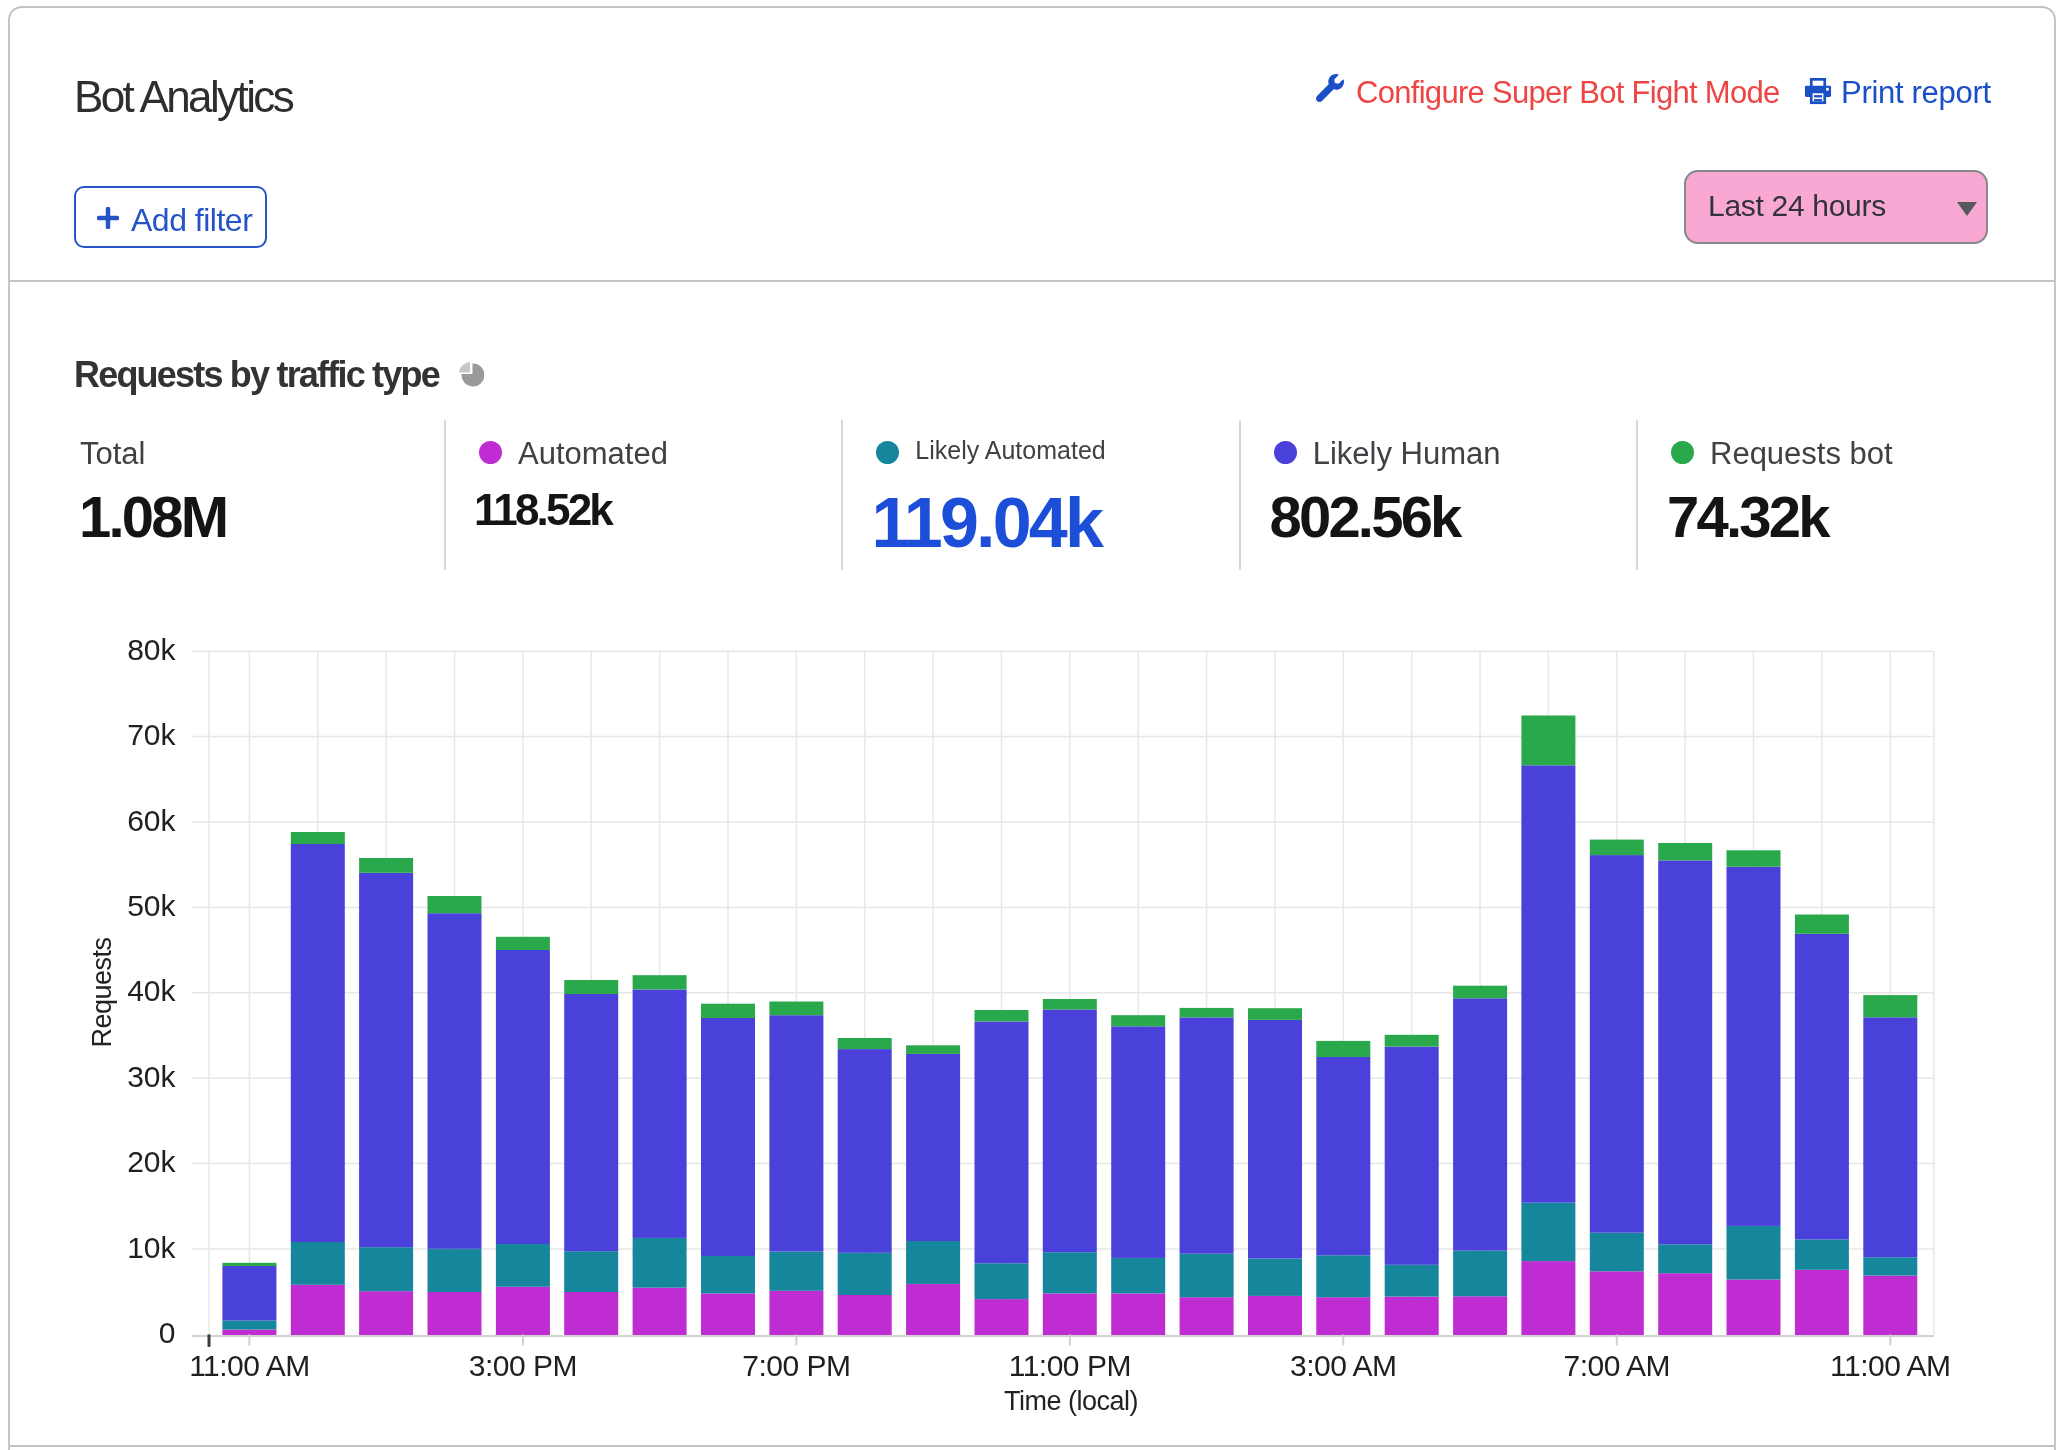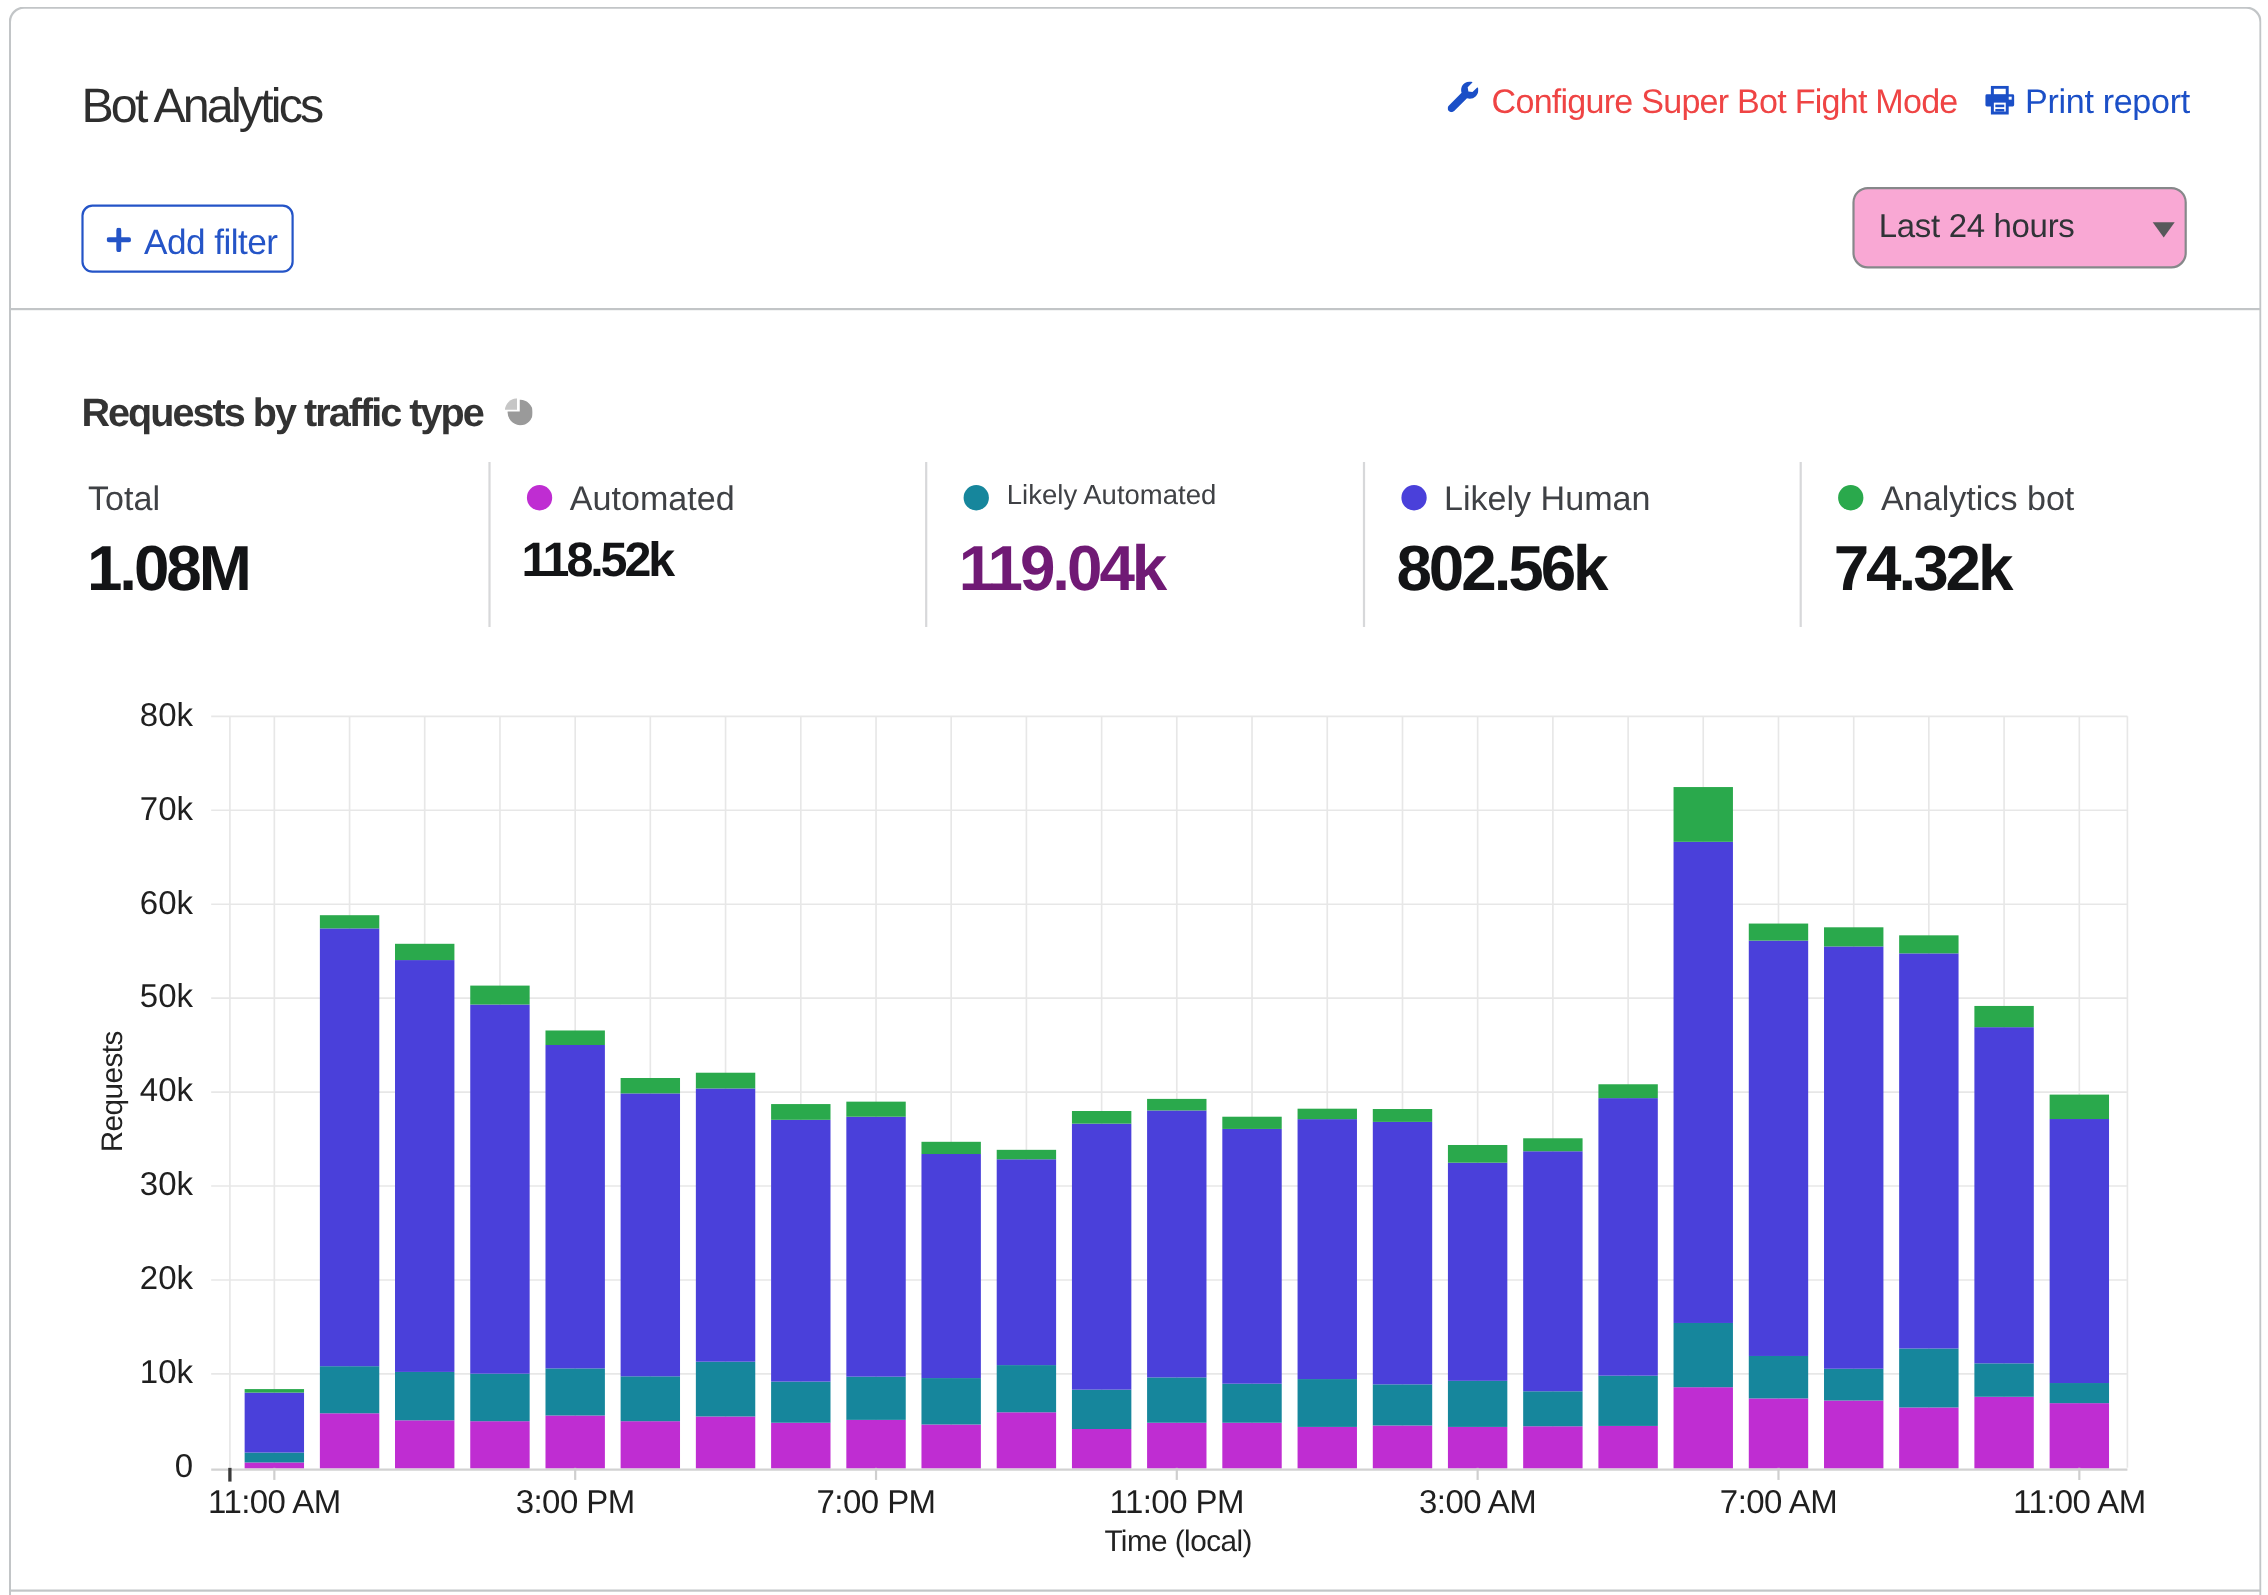--- a/index.html
+++ b/index.html
@@ -47,28 +47,28 @@
 
 <div style="position:absolute;left:80px;top:437.5px;font-size:31px;color:#3f4145;line-height:1">Total</div>
 <div style="position:absolute;left:79px;top:487.5px;font-size:58px;font-weight:700;letter-spacing:-2.8px;color:#131416;line-height:1">1.08M</div>
 <div style="position:absolute;left:444.0px;top:420px;width:2px;height:150px;background:#d7d8da"></div>
 <div style="position:absolute;left:479.0px;top:441.3px;width:23px;height:23px;border-radius:50%;background:#bf2dd2"></div>
 <div style="position:absolute;left:518.0px;top:437.5px;font-size:31px;color:#3f4145;line-height:1">Automated</div>
 <div style="position:absolute;left:474px;top:487.5px;font-size:44px;font-weight:700;letter-spacing:-2.8px;color:#131416;line-height:1">118.52k</div>
 <div style="position:absolute;left:841.3px;top:420px;width:2px;height:150px;background:#d7d8da"></div>
 <div style="position:absolute;left:876.3px;top:441.3px;width:23px;height:23px;border-radius:50%;background:#16869c"></div>
 <div style="position:absolute;left:915.3px;top:437.5px;font-size:25px;color:#3f4145;line-height:1">Likely Automated</div>
-<div style="position:absolute;left:871.5px;top:487.5px;font-size:58px;font-weight:700;letter-spacing:-2.8px;color:#701a75;line-height:1">119.04k</div>
+<div style="position:absolute;left:871.5px;top:487.5px;font-size:70px;font-weight:700;letter-spacing:-2.8px;color:#1d4ed8;line-height:1">119.04k</div>
 <div style="position:absolute;left:1238.7px;top:420px;width:2px;height:150px;background:#d7d8da"></div>
 <div style="position:absolute;left:1273.7px;top:441.3px;width:23px;height:23px;border-radius:50%;background:#4a40da"></div>
 <div style="position:absolute;left:1312.7px;top:437.5px;font-size:31px;color:#3f4145;line-height:1">Likely Human</div>
 <div style="position:absolute;left:1269.5px;top:487.5px;font-size:58px;font-weight:700;letter-spacing:-2.8px;color:#131416;line-height:1">802.56k</div>
 <div style="position:absolute;left:1636.0px;top:420px;width:2px;height:150px;background:#d7d8da"></div>
 <div style="position:absolute;left:1671.0px;top:441.3px;width:23px;height:23px;border-radius:50%;background:#2aa94c"></div>
-<div style="position:absolute;left:1710.0px;top:437.5px;font-size:31px;color:#3f4145;line-height:1">Analytics bot</div>
+<div style="position:absolute;left:1710.0px;top:437.5px;font-size:31px;color:#3f4145;line-height:1">Requests bot</div>
 <div style="position:absolute;left:1667px;top:487.5px;font-size:58px;font-weight:700;letter-spacing:-2.8px;color:#131416;line-height:1">74.32k</div>
 
 <svg style="position:absolute;left:0;top:560px" width="2062" height="890" viewBox="0 560 2062 890">
 <line x1="192" y1="1249.0" x2="1934.0" y2="1249.0" stroke="#e7e7e7" stroke-width="1.5"></line>
 <line x1="192" y1="1163.6" x2="1934.0" y2="1163.6" stroke="#e7e7e7" stroke-width="1.5"></line>
 <line x1="192" y1="1078.2" x2="1934.0" y2="1078.2" stroke="#e7e7e7" stroke-width="1.5"></line>
 <line x1="192" y1="992.8" x2="1934.0" y2="992.8" stroke="#e7e7e7" stroke-width="1.5"></line>
 <line x1="192" y1="907.4" x2="1934.0" y2="907.4" stroke="#e7e7e7" stroke-width="1.5"></line>
 <line x1="192" y1="822.0" x2="1934.0" y2="822.0" stroke="#e7e7e7" stroke-width="1.5"></line>
 <line x1="192" y1="736.6" x2="1934.0" y2="736.6" stroke="#e7e7e7" stroke-width="1.5"></line>

